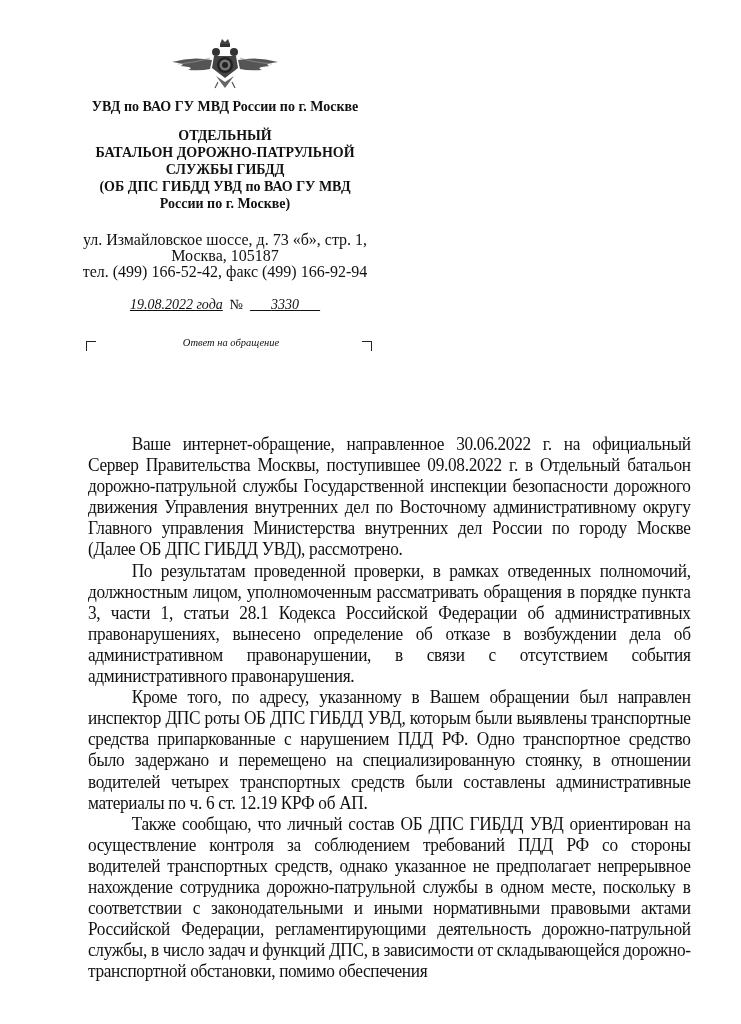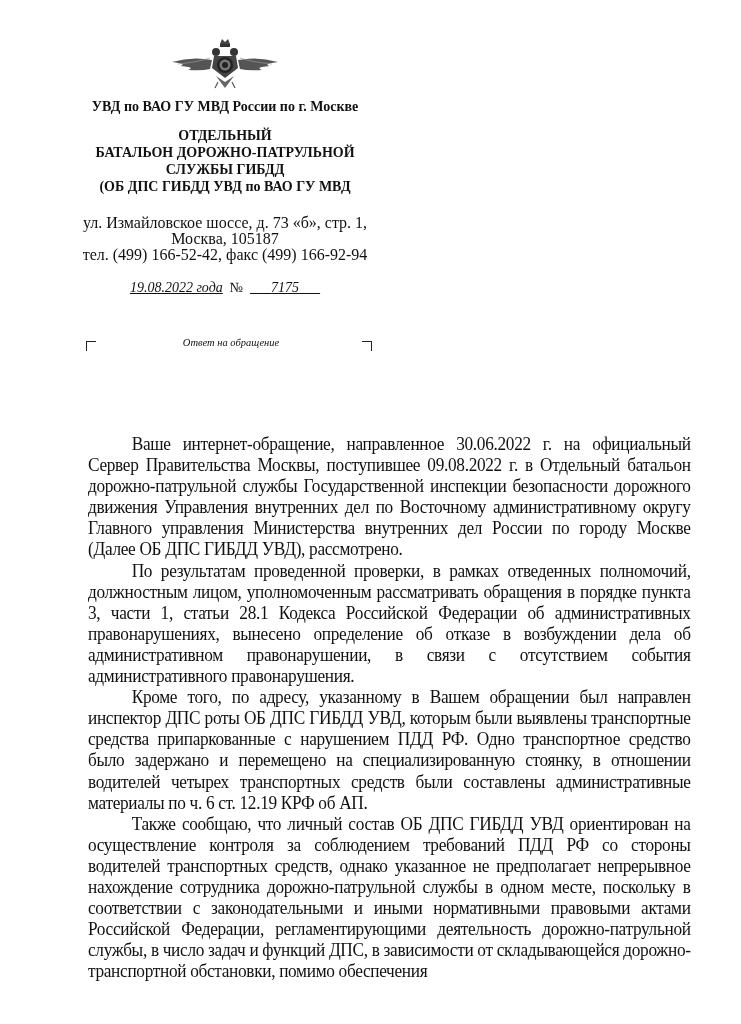--- a/index.html
+++ b/index.html
@@ -125,27 +125,28 @@
 
     <path d="M46 38 L55 50 L64 38 L55 44 Z" fill="#666"></path>
     <path d="M48 44 L45 50 M62 44 L65 50" stroke="#555" stroke-width="1.2"></path>
   </svg>
   <div class="org-main">УВД по ВАО ГУ МВД России по г. Москве</div>
   <div class="org-unit">
     <div>ОТДЕЛЬНЫЙ</div>
     <div>БАТАЛЬОН ДОРОЖНО-ПАТРУЛЬНОЙ</div>
     <div>СЛУЖБЫ ГИБДД</div>
     <div>(ОБ ДПС ГИБДД УВД по ВАО ГУ МВД</div>
+    <div>России по г. Москве)</div>
   </div>
   <div class="address">
     <div>ул. Измайловское шоссе, д. 73 «б», стр. 1,</div>
     <div>Москва, 105187</div>
     <div>тел. (499) 166-52-42, факс (499) 166-92-94</div>
   </div>
-  <div class="regline"><span class="u">19.08.2022 года</span>  <span>№</span>  <span class="u">      <span>7175</span>      </span></div>
+  <div class="regline"><span class="u">19.08.2022 года</span>  <span>№</span>  <span class="u">      <span>3330</span>      </span></div>
 </div>
 
 <div class="subject-row">
   <span class="corner left"></span>
   <span class="subject">Ответ на обращение</span>
   <span class="corner right"></span>
 </div>
 
 <div class="body-text">
   <p>Ваше интернет-обращение, направленное 30.06.2022 г. на официальный Сервер Правительства Москвы, поступившее 09.08.2022 г. в Отдельный батальон дорожно-патрульной службы Государственной инспекции безопасности дорожного движения Управления внутренних дел по Восточному административному округу Главного управления Министерства внутренних дел России по городу Москве (Далее ОБ ДПС ГИБДД УВД), рассмотрено.</p>

